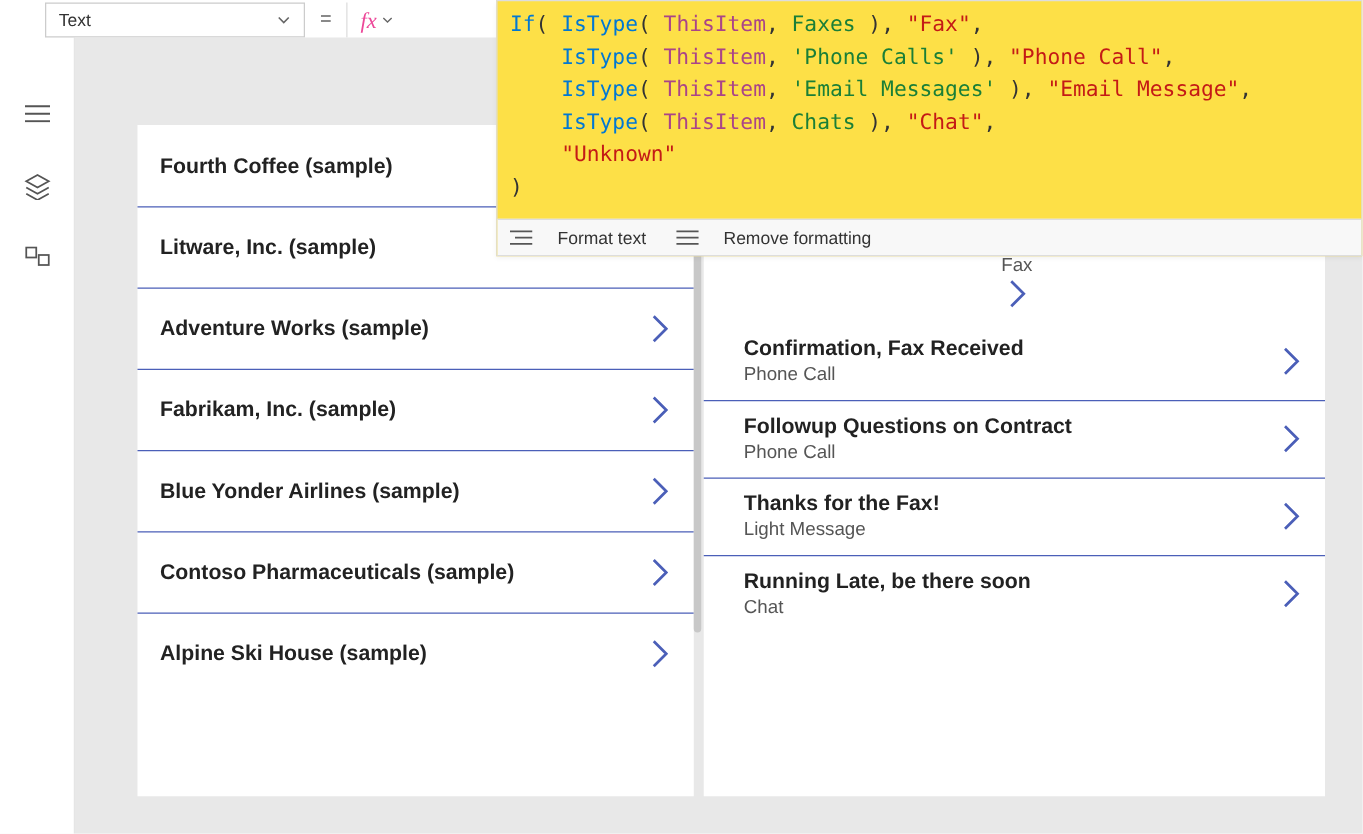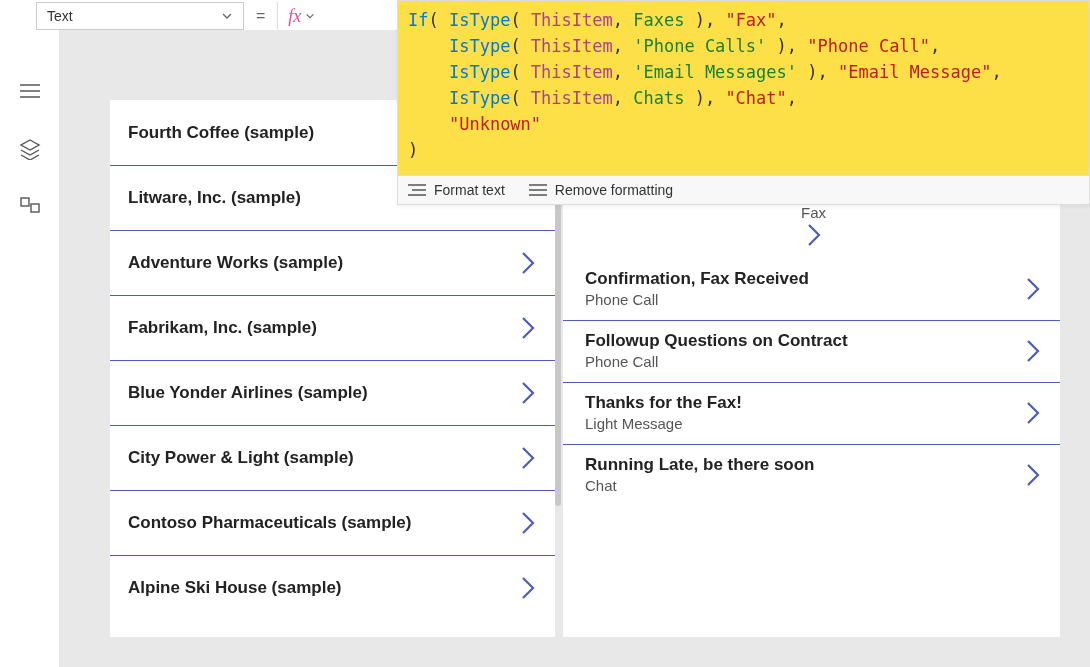--- a/index.html
+++ b/index.html
@@ -7,21 +7,21 @@
     
     .top-bar { display: flex; align-items: flex-start; height: 30px; position: relative; }
     .property-dropdown { width: 208px; height: 28px; margin-left: 36px; margin-top: 2px; border: 1px solid #ccc; display: flex; align-items: center; padding: 0 10px; justify-content: space-between; background: #fff; }
     .property-dropdown span { font-size: 14px; color: #333; }
     .equals { padding: 0 12px; font-size: 16px; color: #666; align-self: center; margin-top: 2px; }
     .fx { display: flex; align-items: center; padding: 0 10px; font-style: italic; font-family: 'Times New Roman', serif; font-size: 18px; color: #ec4899; align-self: center; margin-top: 2px; border-left: 1px solid #ddd; height: 28px; gap: 4px; }
     
     .formula-box { position: absolute; left: 397px; top: 0; right: 0; background: #fde047; border: 1px solid #ddd; z-index: 10; box-shadow: 0 2px 4px rgba(0,0,0,0.05); }
     .formula-content { padding: 6px 10px 12px 10px; font-family: Consolas, monospace; font-size: 17px; line-height: 26px; white-space: pre; }
     .formula-toolbar { border-top: 1px solid #ddd; background: #f8f8f8; display: flex; padding: 6px 10px; gap: 24px; }
-    .toolbar-btn { display: flex; align-items: center; gap: 8px; font-size: 14px; color: #333; cursor: pointer; }
+    .toolbar-btn { display: flex; align-items: center; gap: 20px; font-size: 14px; color: #333; cursor: pointer; }
     
     .kw { color: #0078d4; }
     .id { color: #aa4488; }
     .str { color: #c41a16; }
     .lit { color: #1a7f37; }
     .pn { color: #333; }
     
     .main-area { display: flex; height: calc(667px - 30px); }
     .left-rail { width: 60px; background: #fff; border-right: 1px solid #e5e5e5; padding-top: 50px; display: flex; flex-direction: column; align-items: center; gap: 36px; }
     .rail-icon { width: 22px; height: 22px; display: flex; align-items: center; justify-content: center; color: #555; }
@@ -29,21 +29,21 @@
     .canvas { flex: 1; background: #e8e8e8; display: flex; gap: 8px; padding: 70px 30px 30px 50px; position: relative; }
     
     .left-list { width: 445px; background: #fff; }
     .left-item { height: 65px; display: flex; align-items: center; justify-content: space-between; padding: 0 18px; border-top: 1px solid #4b5fb8; }
     .left-item:first-child { border-top: none; }
     .left-item .label { font-size: 17px; font-weight: 600; color: #222; }
     .chev { color: #4b5fb8; }
     
     .right-list { flex: 1; background: #fff; margin-top: 100px; position: relative; }
     .right-list::before { content: ''; position: absolute; left: -8px; top: 0; bottom: 30%; width: 6px; background: #c8c8c8; border-radius: 3px; }
-    .right-item { padding: 10px 18px 12px 22px; border-top: 1px solid #4b5fb8; display: flex; align-items: center; justify-content: space-between; }
+    .right-item { padding: 10px 18px 12px 32px; border-top: 1px solid #4b5fb8; display: flex; align-items: center; justify-content: space-between; }
     .right-item:first-child { border-top: none; }
     .right-item .texts { display: flex; flex-direction: column; gap: 2px; }
     .right-item .title { font-size: 17px; font-weight: 600; color: #222; }
     .right-item .sub { font-size: 15px; color: #555; }
     .partial { padding: 4px 18px 10px 22px; }
     .partial .sub { font-size: 15px; color: #555; }
     .partial-row { display: flex; align-items: center; justify-content: space-between; flex-direction: column; }
   </style>
 </head>
 <body>
@@ -122,26 +122,20 @@
             <path d="M4 4 L14 14 L4 24" stroke="#4b5fb8" stroke-width="2.2" fill="none"></path>
           </svg>
         </div>
         <div class="left-item">
           <span class="label">Blue Yonder Airlines (sample)</span>
           <svg class="chev" width="18" height="28" viewBox="0 0 18 28">
             <path d="M4 4 L14 14 L4 24" stroke="#4b5fb8" stroke-width="2.2" fill="none"></path>
           </svg>
         </div>
         <div class="left-item">
-          <span class="label">City Power &amp; Light (sample)</span>
-          <svg class="chev" width="18" height="28" viewBox="0 0 18 28">
-            <path d="M4 4 L14 14 L4 24" stroke="#4b5fb8" stroke-width="2.2" fill="none"></path>
-          </svg>
-        </div>
-        <div class="left-item">
           <span class="label">Contoso Pharmaceuticals (sample)</span>
           <svg class="chev" width="18" height="28" viewBox="0 0 18 28">
             <path d="M4 4 L14 14 L4 24" stroke="#4b5fb8" stroke-width="2.2" fill="none"></path>
           </svg>
         </div>
         <div class="left-item">
           <span class="label">Alpine Ski House (sample)</span>
           <svg class="chev" width="18" height="28" viewBox="0 0 18 28">
             <path d="M4 4 L14 14 L4 24" stroke="#4b5fb8" stroke-width="2.2" fill="none"></path>
           </svg>

